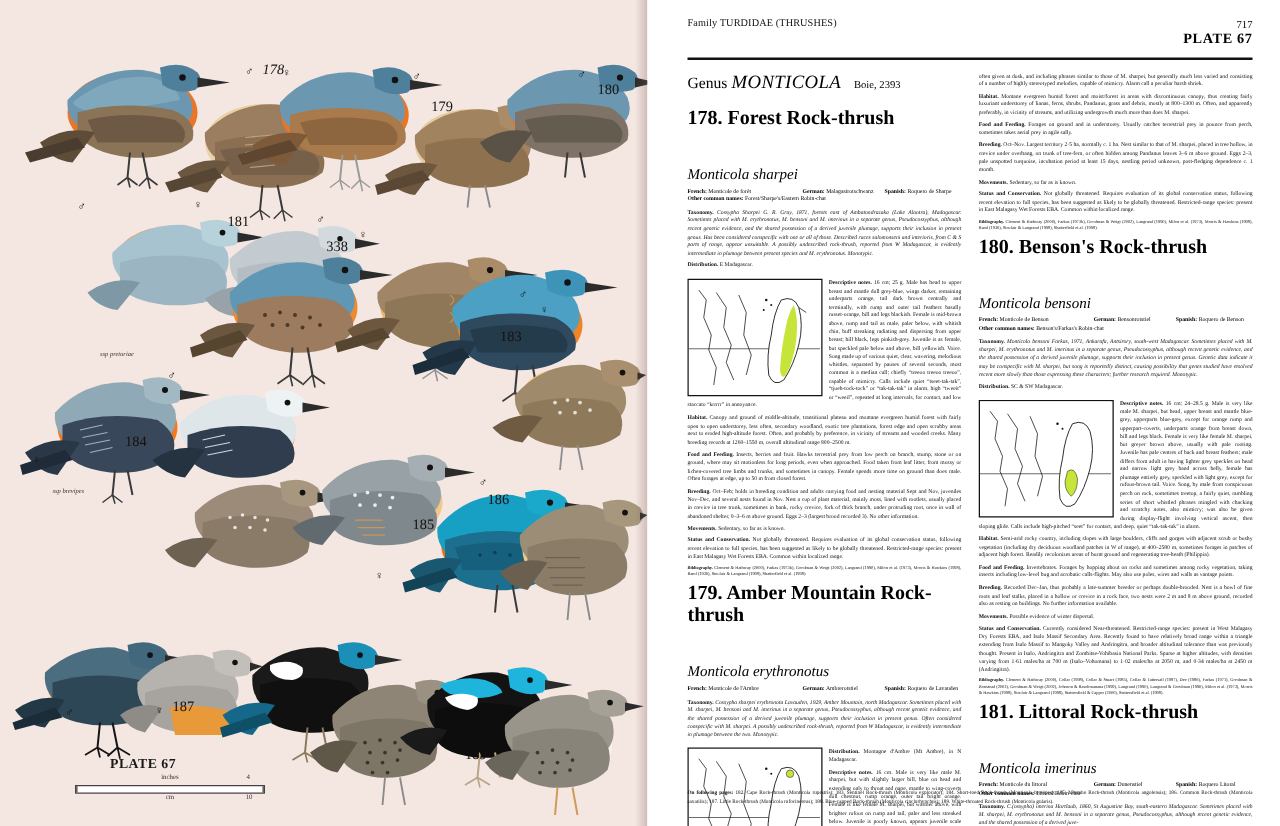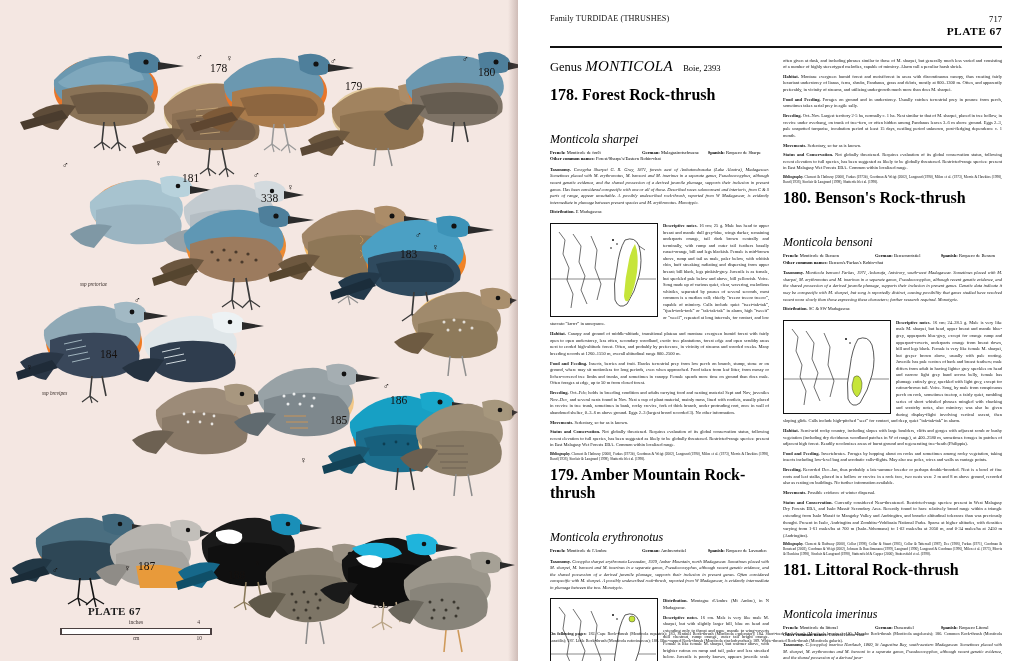--- a/index.html
+++ b/index.html
@@ -469,26 +469,26 @@
             <circle cx="70" cy="100" r="1.5"></circle>
         </g>
         <path d="M2 94 Q20 80 38 86 L24 108 Q10 106 2 94Z" fill="#6a665c"></path>
         <path d="M84 38 Q102 32 114 42 Q120 50 112 56 Q98 60 86 52Z" fill="#a6a196"></path>
         <circle cx="102" cy="46" r="2.3" fill="#121212"></circle>
         <path d="M114 46 L129 49 L114 53Z" fill="#2b2b2b"></path>
         <path d="M60 114 L58 136 M72 114 L76 136" stroke="#cf9a5a" stroke-width="1.6" fill="none"></path>
       </svg>
     </div>
 
-    <div class="fignum" style="left:210px;top:62px;">178</div>
+    <div class="fignum" style="left:210px;top:50px;font-style:italic;">178</div>
     <div class="fignum" style="left:345px;top:80px;">179</div>
     <div class="fignum" style="left:478px;top:66px;">180</div>
     <div class="fignum" style="left:182px;top:172px;">181</div>
     <div class="fignum" style="left:261px;top:192px;">338</div>
-    <div class="fignum" style="left:400px;top:248px;">183</div>
+    <div class="fignum" style="left:400px;top:264px;">183</div>
     <div class="fignum" style="left:100px;top:348px;">184</div>
     <div class="fignum" style="left:330px;top:370px;margin-top:44px;">185</div>
     <div class="fignum" style="left:390px;top:394px;">186</div>
     <div class="fignum" style="left:138px;top:560px;">187</div>
     <div class="fignum" style="left:228px;top:569px;">188</div>
     <div class="fignum" style="left:372px;top:598px;">189</div>
 
     <div class="sexmark" style="left:196px;top:52px;">♂</div>
     <div class="sexmark" style="left:226px;top:53px;">♀</div>
     <div class="sexmark" style="left:330px;top:56px;">♂</div>

